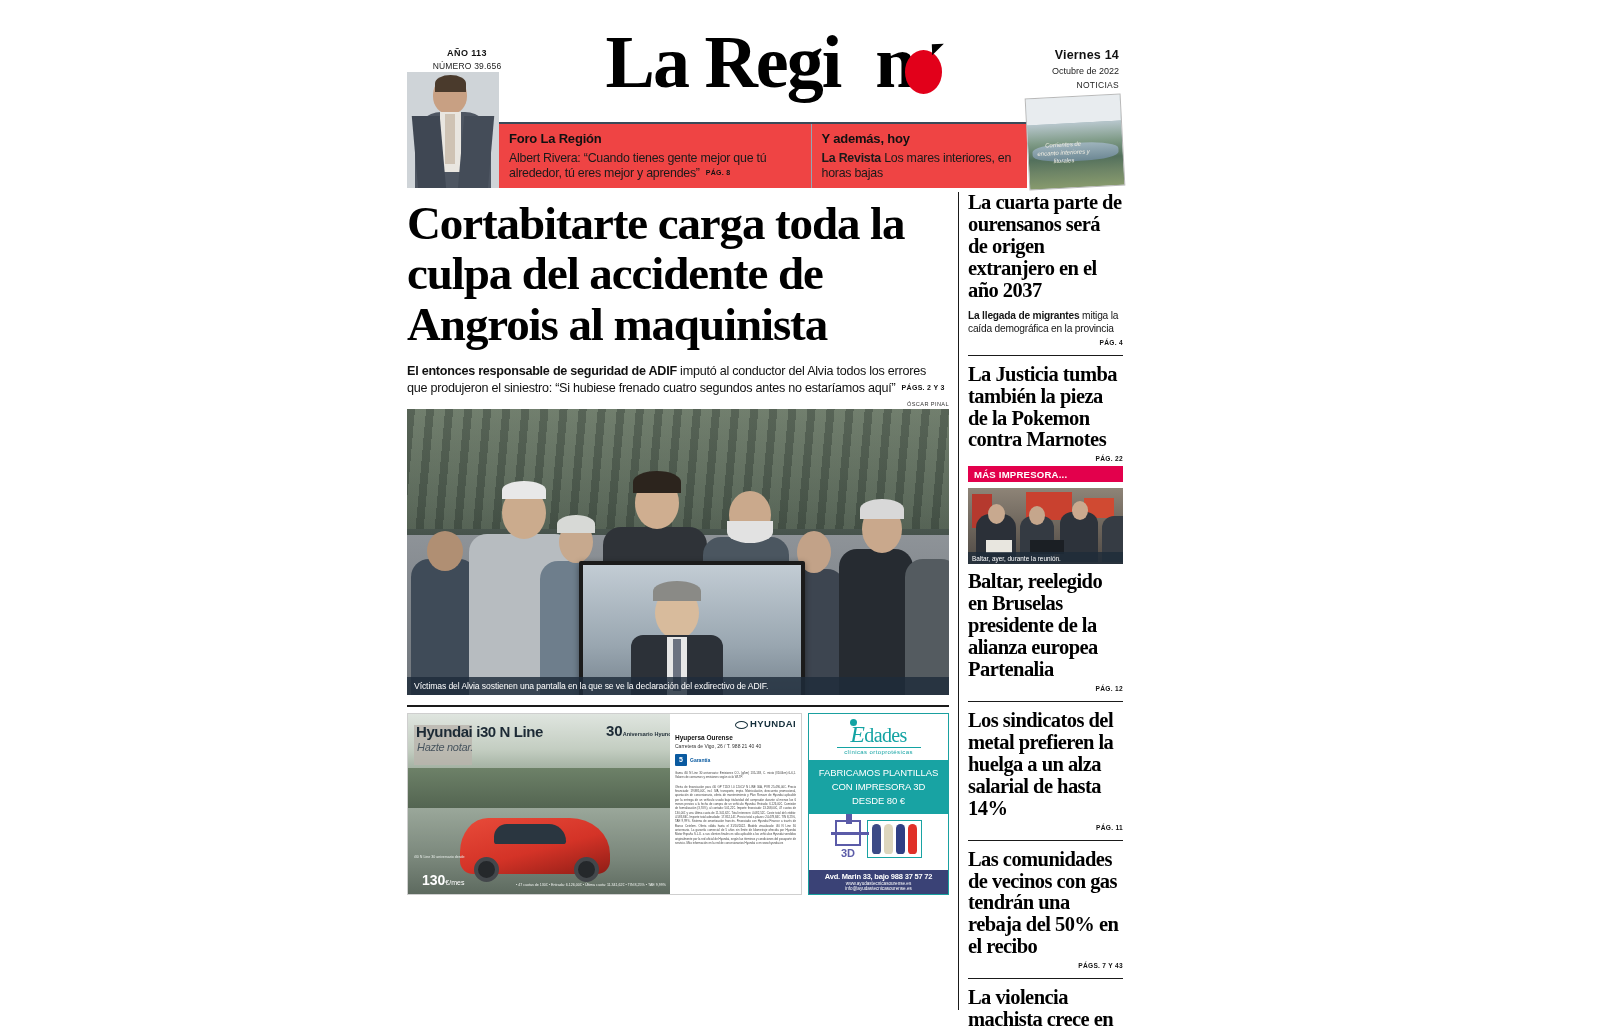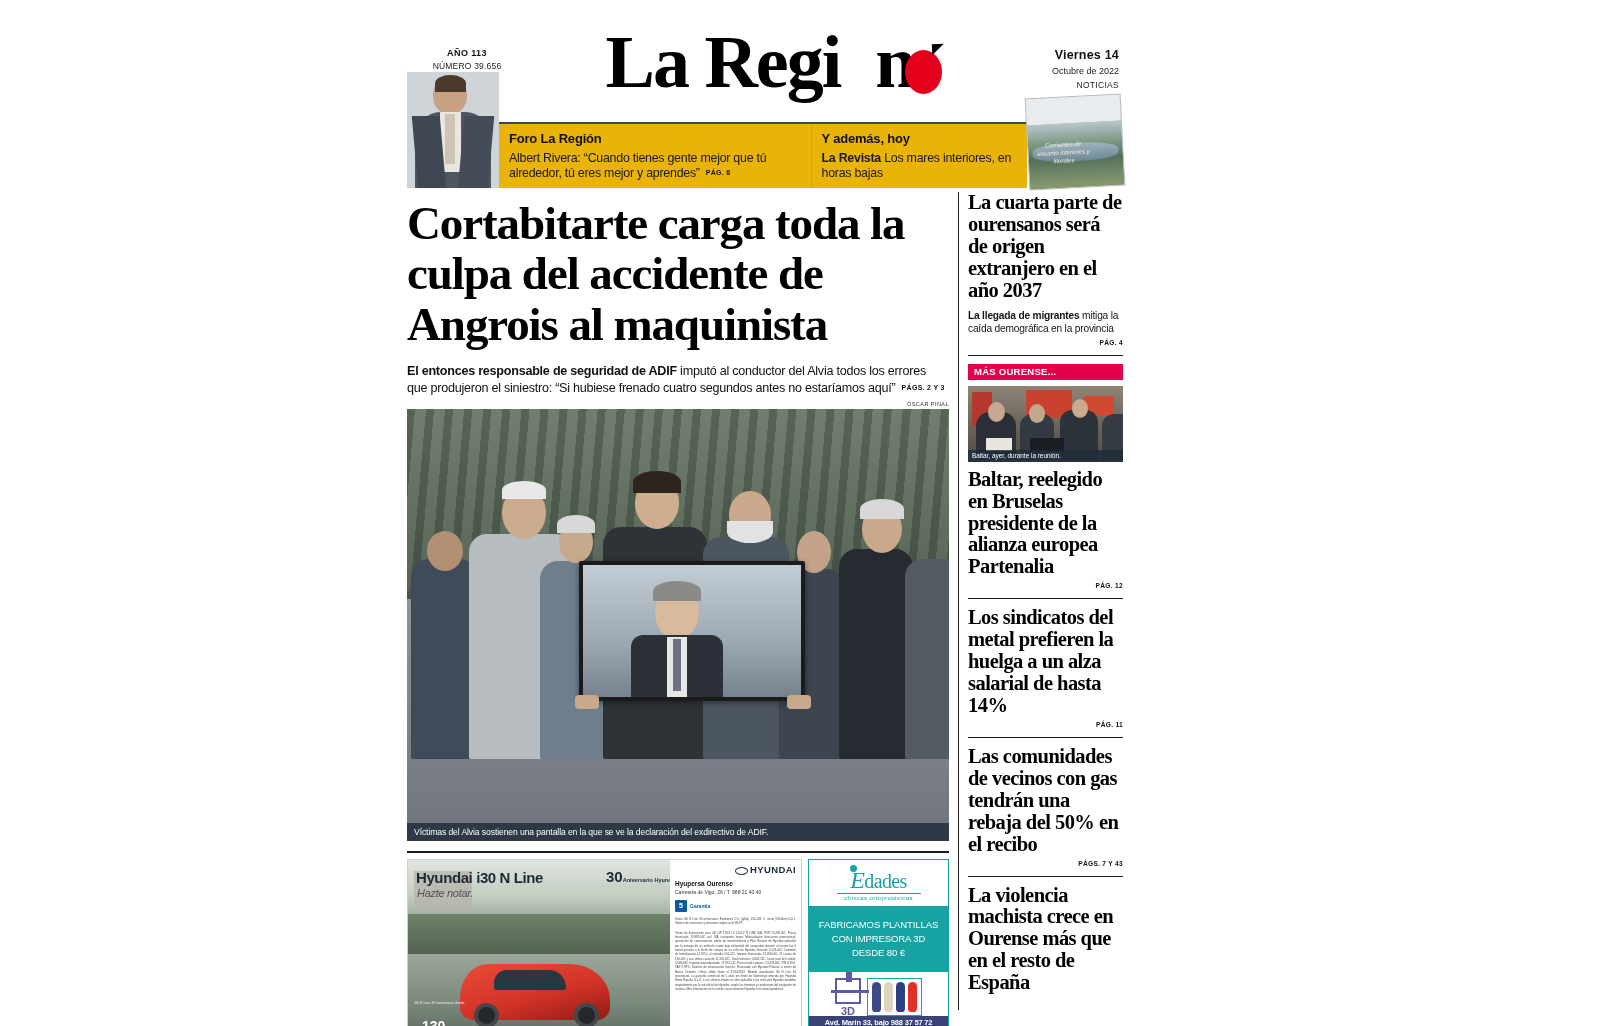--- a/index.html
+++ b/index.html
@@ -95,21 +95,21 @@
     position: absolute; left: 0; top: -38px;
     width: 92px; height: 116px;
     overflow: hidden;
     z-index: 4;
   }
   .promo-bar {
     position: absolute;
     left: 92px; top: 12px;
     right: 96px;
     height: 66px;
-    background: #eab308;
+    background: #ef4444;
     display: flex;
     border-top: 2px solid #3a4a58;
   }
   .promo-col {
     padding: 7px 10px 0 10px;
   }
   .promo-col.first { width: 59%; }
   .promo-col.second { width: 41%; border-left: 1px solid #93a6b5; }
   .promo-kicker {
     font-size: 13px; font-weight: bold; color: #111; letter-spacing: -.2px;
@@ -180,21 +180,21 @@
     text-align: right;
     font-size: 5.6px;
     letter-spacing: .4px;
     color: #333;
     margin-top: 5px;
   }
 
   
   .photo-main {
     position: relative;
-    width: 100%; height: 432px;
+    width: 100%; height: 286px;
     margin-top: 2px;
     overflow: hidden;
     background: #0c4a6e;
     padding-left: 36px;
   }
   .photo-caption {
     position: absolute; left: 0; right: 0; bottom: 0;
     background: rgba(30,44,58,.82);
     color: #fff;
     font-size: 8.6px;
@@ -304,21 +304,21 @@
     width: 7px; height: 7px; border-radius: 50%; background: #13a3a3;
   }
   .ed-sub {
     text-align: center; font-size: 6px; color: #13a3a3;
     letter-spacing: .4px; margin-top: -1px;
     border-top: .7px solid #13a3a3; width: 84px; margin-left: auto; margin-right: auto;
     padding-top: 1px;
   }
   .ed-band {
     background: #18a3a3; color: #fff; text-align: center;
-    font-size: 9.5px; line-height: 1.45; padding: 12px 2px;
+    font-size: 9.5px; line-height: 1.45; padding: 6px 2px;
     margin-top: 5px; letter-spacing: -.1px;
   }
   .ed-mid {
     display: flex; align-items: center; justify-content: center;
     gap: 6px; padding: 6px 4px 4px 4px;
   }
   .ed-printer { font-size: 9px; color: #5b5ba8; text-align: center; line-height: 1; }
   .ed-printer .p3d { font-size: 11px; font-weight: bold; }
   .ed-insoles {
     display: flex; gap: 3px; border: 1.5px solid #18a3a3; padding: 3px 4px;
@@ -590,22 +590,26 @@
     <div class="col-side">
 
       <div>
         <div class="side-hl">La cuarta parte de ourensanos será de origen extranjero en el año 2037</div>
         <div class="side-sub"><b>La llegada de migrantes</b><span> mitiga la caída demográfica en la provincia</span></div>
         <div class="side-pag">PÁG. 4</div>
       </div>
 
       <div class="side-rule"></div>
 
-
-      <span class="mas-noticias" style="margin-top:4px;">MÁS OURENSE...</span>
+      <div>
+        <div class="side-hl">La Justicia tumba también la pieza de la Pokemon contra Marnotes</div>
+        <div class="side-pag">PÁG. 22</div>
+      </div>
+
+      <span class="mas-noticias" style="margin-top:4px;">MÁS IMPRESORA...</span>
 
       <div class="side-photo">
         <div style="position:absolute;left:0;right:0;top:0;bottom:0;background:linear-gradient(180deg,#8e8477 0%,#6a6259 55%,#4f4a45 100%);"></div>
         <div style="position:absolute;left:4px;top:6px;width:20px;height:34px;background:#b5392e;"></div>
         <div style="position:absolute;left:58px;top:4px;width:46px;height:28px;background:#c9412f;"></div>
         <div style="position:absolute;left:116px;top:10px;width:30px;height:20px;background:#d04a32;"></div>
         <div style="position:absolute;left:8px;top:26px;width:40px;height:48px;background:#2b3038;border-radius:14px 14px 0 0;"></div>
         <div style="position:absolute;left:20px;top:16px;width:17px;height:20px;border-radius:50%;background:#c8a98f;"></div>
         <div style="position:absolute;left:52px;top:28px;width:34px;height:46px;background:#343a42;border-radius:12px 12px 0 0;"></div>
         <div style="position:absolute;left:61px;top:18px;width:16px;height:19px;border-radius:50%;background:#c5a68c;"></div>

